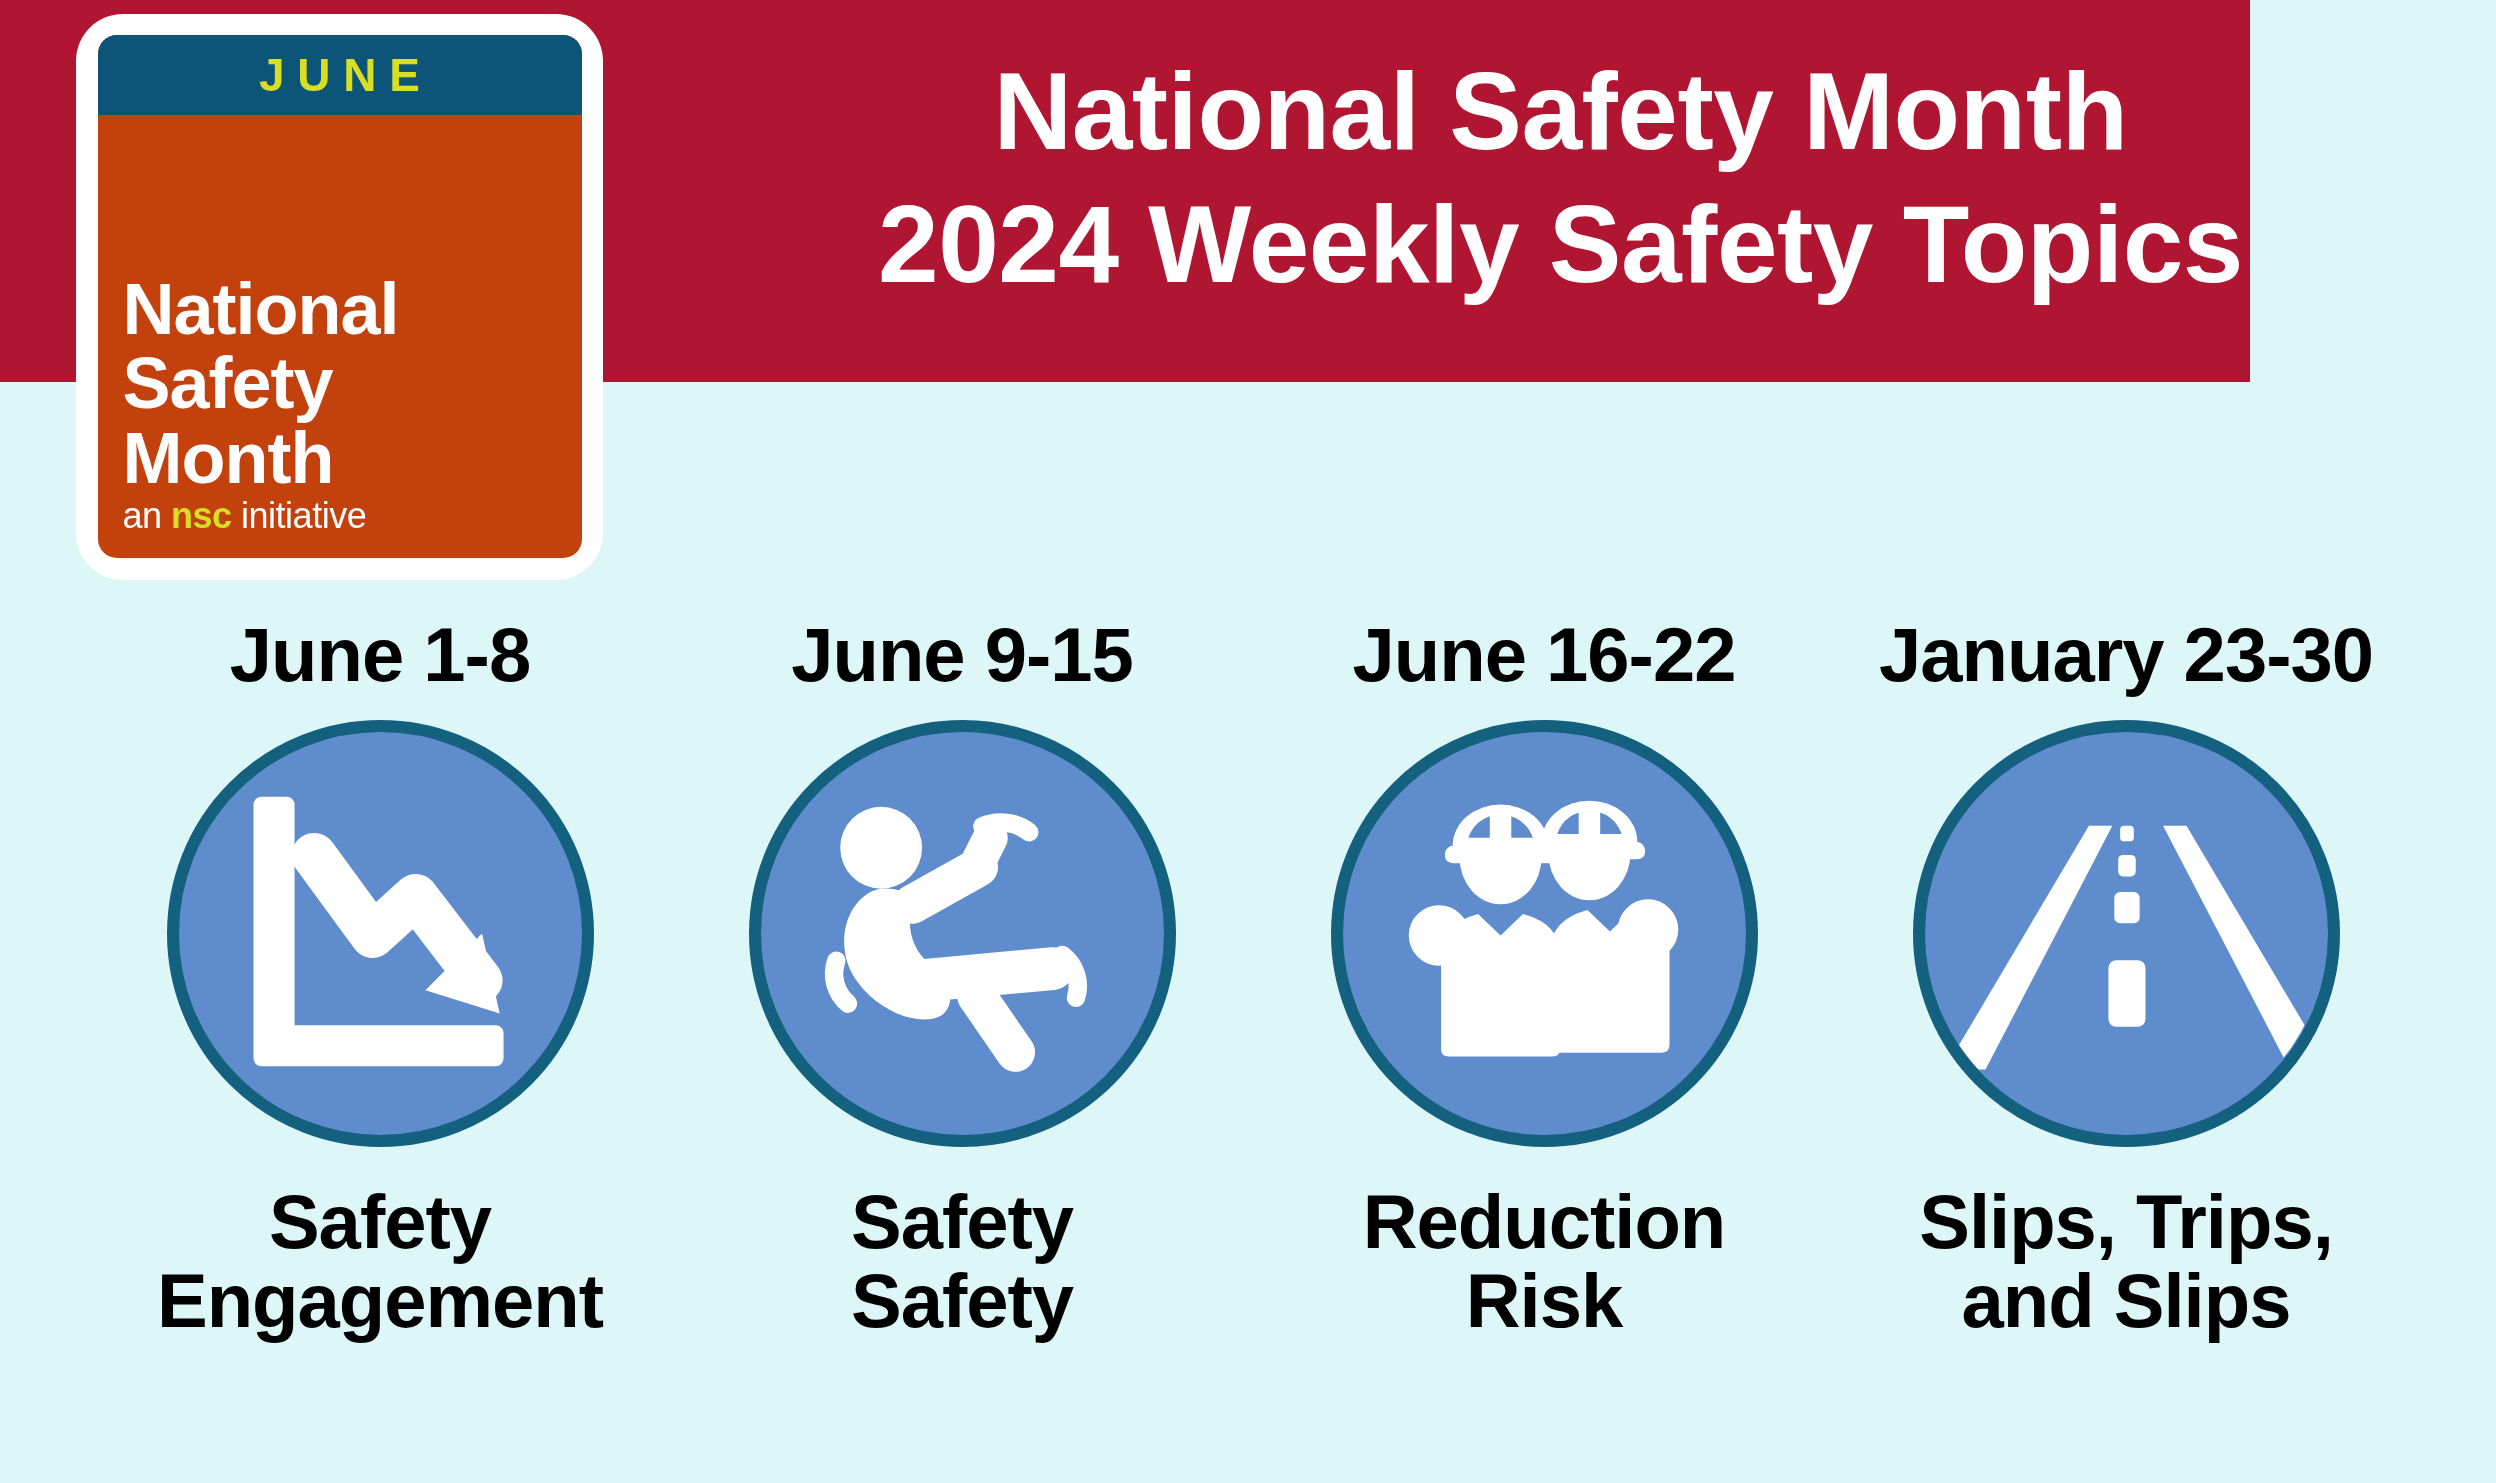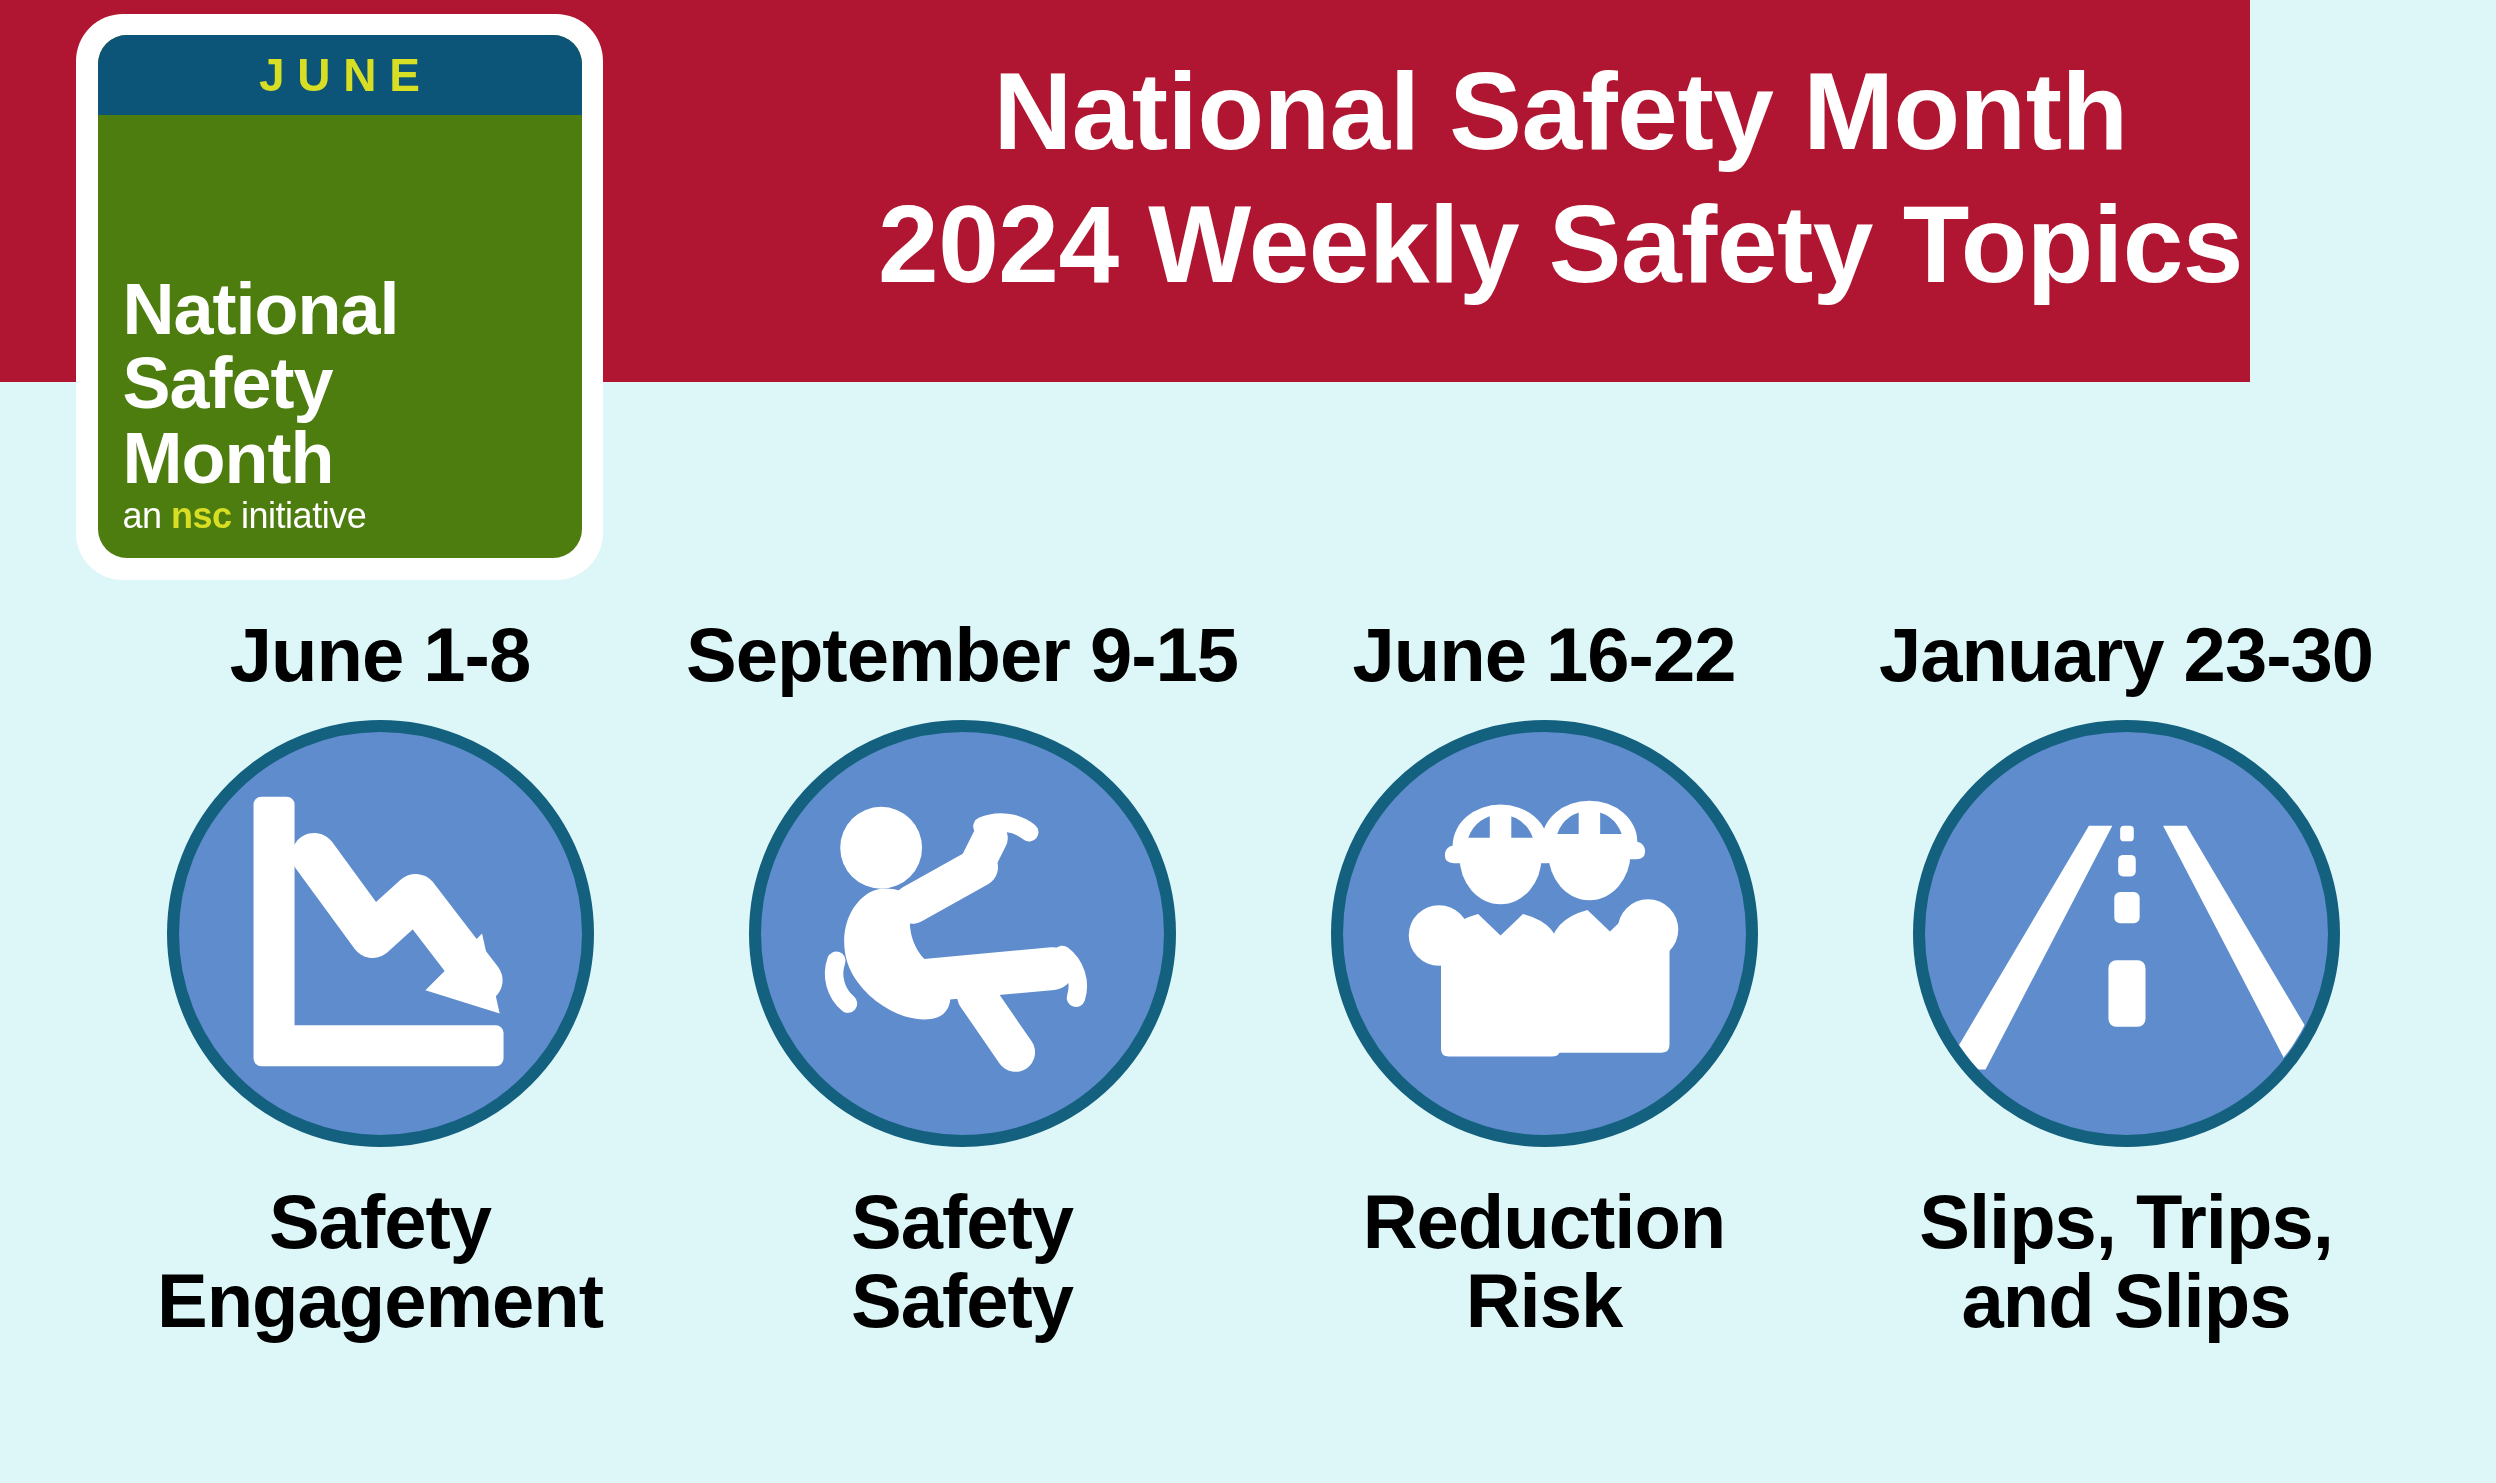--- a/index.html
+++ b/index.html
@@ -47,23 +47,23 @@
     width: 527px;
     height: 566px;
     background: #ffffff;
     border-radius: 47px;
     box-sizing: border-box;
     padding: 21.5px;
   }
   #nsm-logo-inner {
     width: 100%;
     height: 100%;
-    border-radius: 29px;
+    border-radius: 19px;
     overflow: hidden;
-    background: #4d7c0f;
+    background: #c2410c;
     display: flex;
     flex-direction: column;
   }
   #nsm-logo-header {
     background: #0c5578;
     height: 80px;
     display: flex;
     align-items: center;
     justify-content: center;
   }
@@ -188,21 +188,21 @@
         <path d="M272 232 L196 208 L254 150 Z" fill="#ffffff"></path>
       </svg>
     </div>
     <div class="week-label">
       <span class="l">Safety</span>
       <span class="l">Engagement</span>
     </div>
   </div>
 
   <div class="week-card">
-    <div class="week-date">September 9-15</div>
+    <div class="week-date">June 9-15</div>
     <div class="week-icon-circle">
       <svg width="302" height="293" viewBox="0 0 310 300">
 
         <circle cx="72" cy="62" r="42" fill="#ffffff"></circle>
 
         <path d="M60 108 C30 126 26 172 48 200 C70 230 108 244 130 236 C150 228 146 196 126 184 C100 168 96 132 108 116 C96 104 74 100 60 108 Z" fill="#ffffff"></path>
 
         <path d="M104 120 L172 82" stroke="#ffffff" stroke-width="40" stroke-linecap="round"></path>
         <path d="M168 84 L184 52" stroke="#ffffff" stroke-width="36" stroke-linecap="round"></path>
 

